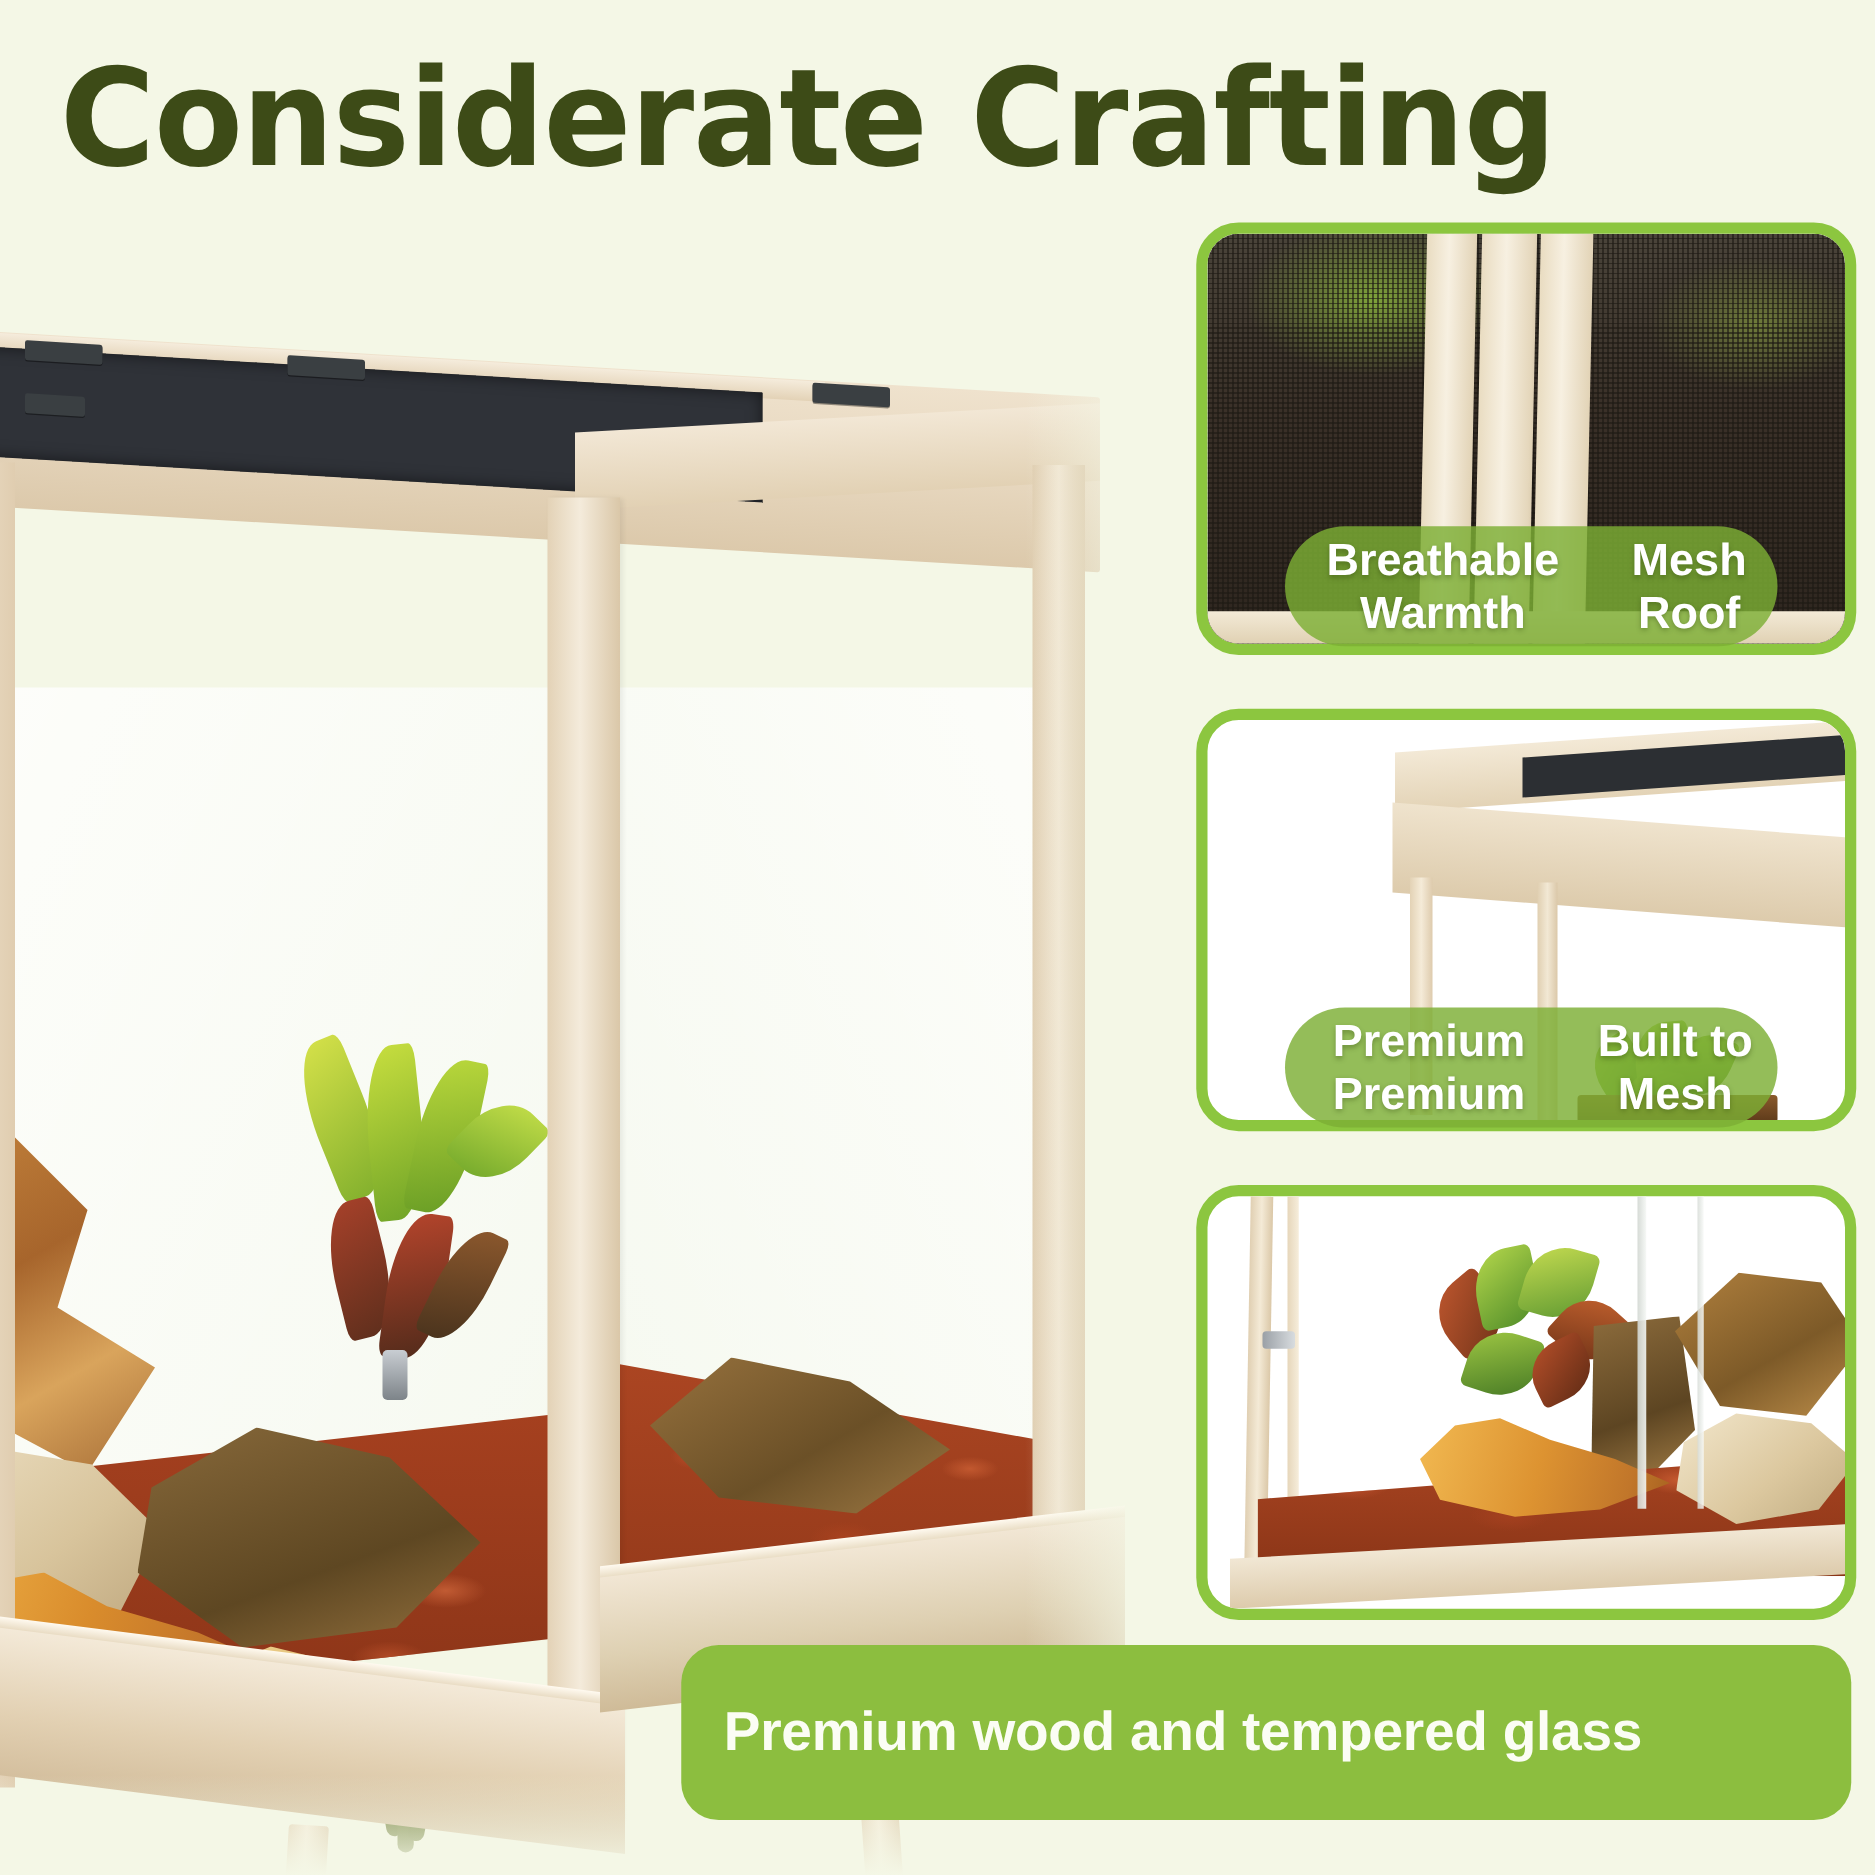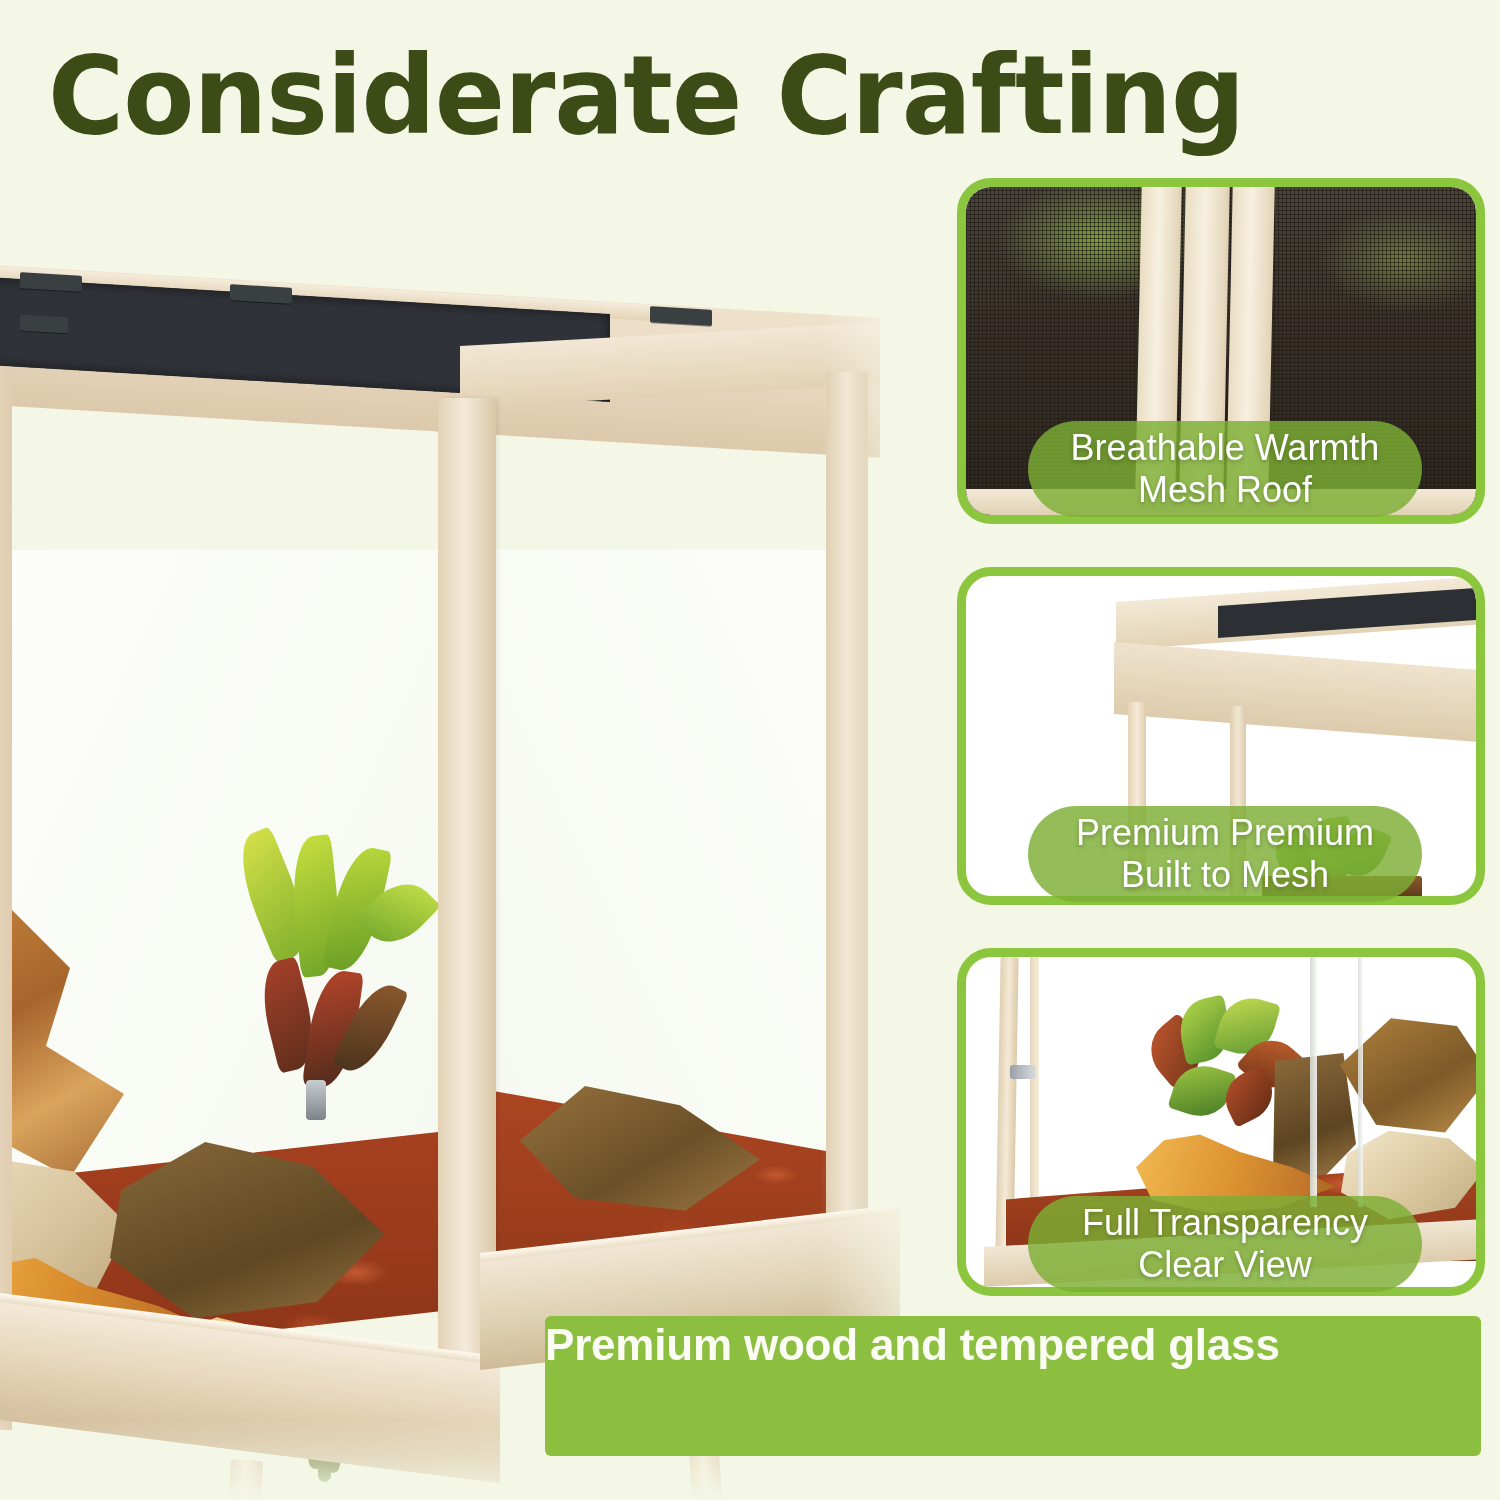--- a/index.html
+++ b/index.html
@@ -302,38 +302,38 @@
     background:linear-gradient(140deg,#f3e8ce,#dcc89f 55%,#bca87d);
     clip-path:polygon(6% 28%,34% 4%,74% 12%,98% 44%,78% 84%,34% 96%,2% 68%);
   }
 
   
   .pill{
     position:absolute;
     background:rgba(125,175,52,.82);
     border-radius:56px;
     color:#ffffff;
-    font-weight:normal;
+    font-weight:bold;
     text-align:center;
-    display:flex;flex-direction:column;justify-content:center;align-items:center;
+    display:flex;flex-direction:row;justify-content:center;align-items:center;
     text-shadow:0 2px 4px rgba(40,60,10,.35);
     box-sizing:border-box;
     line-height:1.16;
   }
   .pill-1{left:1028px;top:421px;width:394px;height:96px;font-size:36px;}
   .pill-2{left:1028px;top:806px;width:394px;height:96px;font-size:36px;}
   .pill-3{left:1028px;top:1196px;width:394px;height:96px;font-size:36px;}
 
   
   .banner{
     position:absolute;left:545px;top:1316px;width:936px;height:140px;
-    background:#8cbe3f;border-radius:6px;
+    background:#8cbe3f;border-radius:30px;
     color:#fbfdf4;font-weight:bold;font-size:44px;line-height:1.32;
-    display:flex;flex-direction:column;
-    box-sizing:border-box;
+    display:flex;flex-direction:column;justify-content:center;
+    padding-left:34px;box-sizing:border-box;
     letter-spacing:-.2px;
   }
 </style>
 </head>
 <body>
 
 <div id="stage">
 
   <div class="title">Considerate Crafting</div>
 
@@ -445,22 +445,18 @@
       <div class="c3-wood1"></div>
       <div class="c3-wood2"></div>
       <div class="c3-floor"></div>
       <div class="c3-dragon"></div>
       <div class="c3-skull"></div>
       <div class="c3-mullion"></div>
       <div class="c3-mullion2"></div>
       <div class="c3-rail"></div>
     </div>
   </div>
-  <div class="pill pill-3">
-    <span>Full Transparency</span>
-    <span>Clear View</span>
-  </div>
 
   <div class="banner">
     <span>Premium wood and tempered glass</span>
   </div>
 
 </div>
 
 </body></html>

